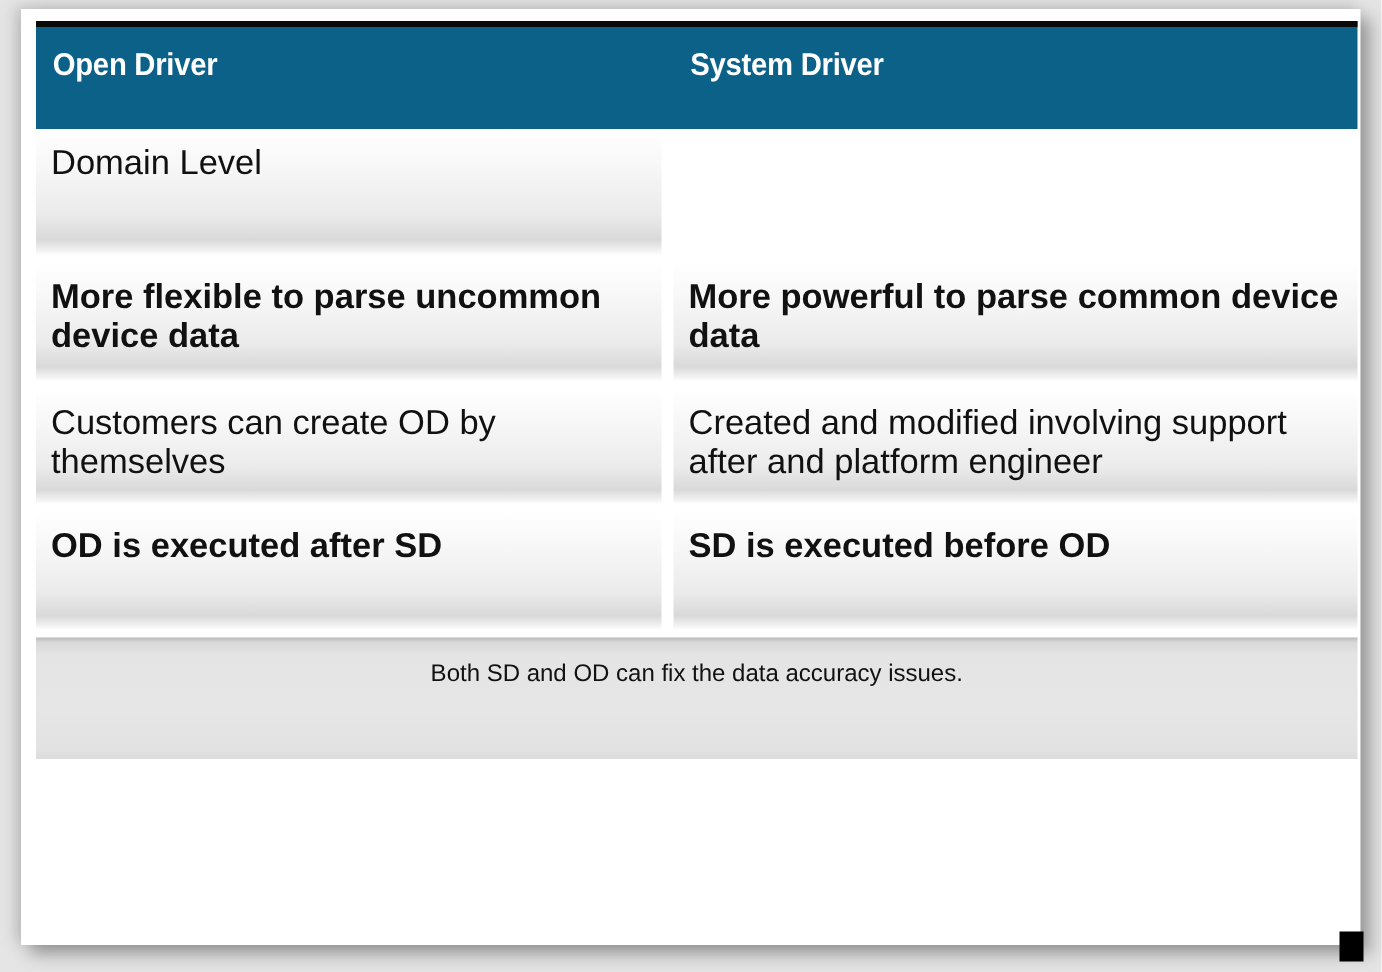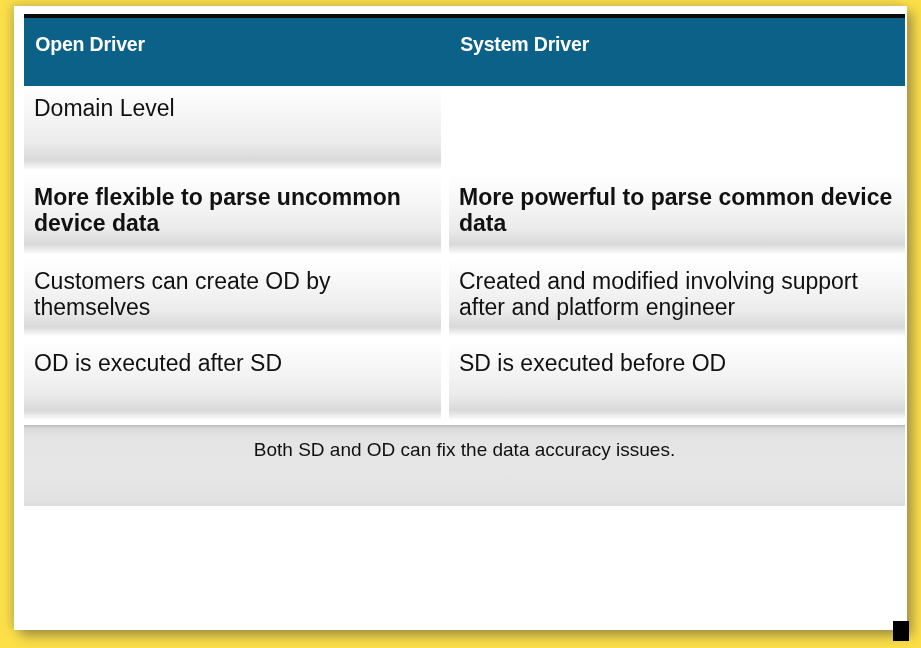--- a/index.html
+++ b/index.html
@@ -13,21 +13,21 @@
     overflow: hidden;
     font-family: "Liberation Sans", sans-serif;
   }
 
   
   #slide {
     position: absolute;
     left: 0; top: 0;
     width: 921px;
     height: 648px;
-    background: #fde047;
+    background: #e5e5e5;
   }
 
   
   .frame-shadow {
     position: absolute;
     left: 14px;
     top: 6px;
     width: 893px;
     height: 624px;
     background: #ffffff;
@@ -115,35 +115,35 @@
                  #ffffff 100%);
     border-bottom: 1px solid #ffffff;
     overflow: hidden;
   }
   .tcell.col-left  { width: 417px; }
   .tcell.col-right { width: 456px; }
 
   .r1 .tcell { height: 85px; }
   .r2 .tcell { height: 80px; font-weight: bold; }
   .r3 .tcell { height: 78px; }
-  .r4 .tcell { height: 80px; }
+  .r4 .tcell { height: 80px; font-weight: bold; }
   .r5 .tcell { height: 90px; }
 
   
   .tfoot {
     width: 881px;
     margin-top: 3px;
   }
   .tfoot-cell {
     box-sizing: border-box;
     width: 881px;
     height: 81px;
     padding-top: 12px;
     text-align: center;
-    font-size: 19px;
+    font-size: 16px;
     line-height: 26px;
     color: #111111;
     background: linear-gradient(to bottom,
                  #b9b9b9 0%,
                  #d8d8d8 4%,
                  #e4e4e4 14%,
                  #e6e6e6 60%,
                  #e2e2e2 92%,
                  #dcdcdc 100%);
   }

